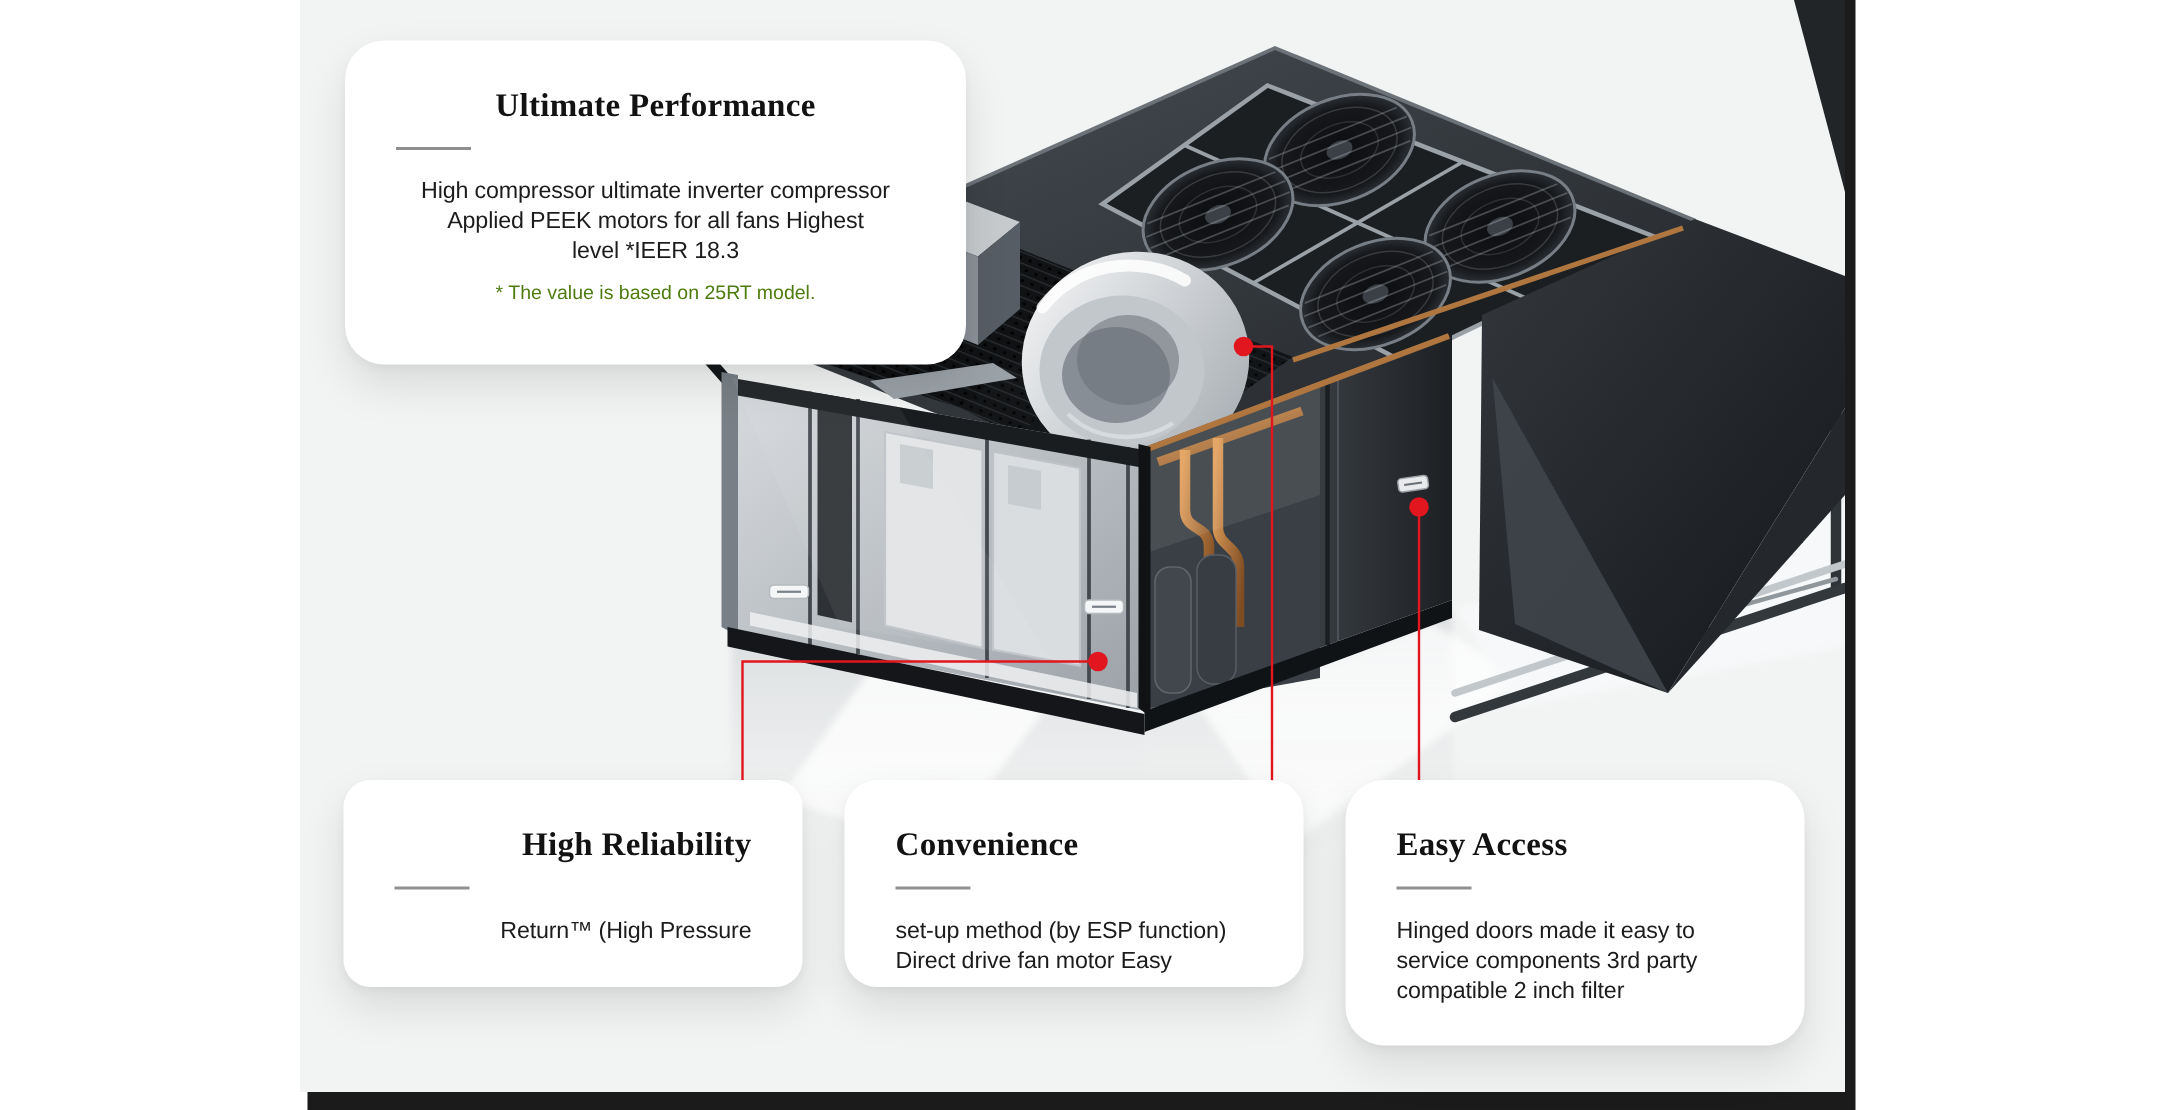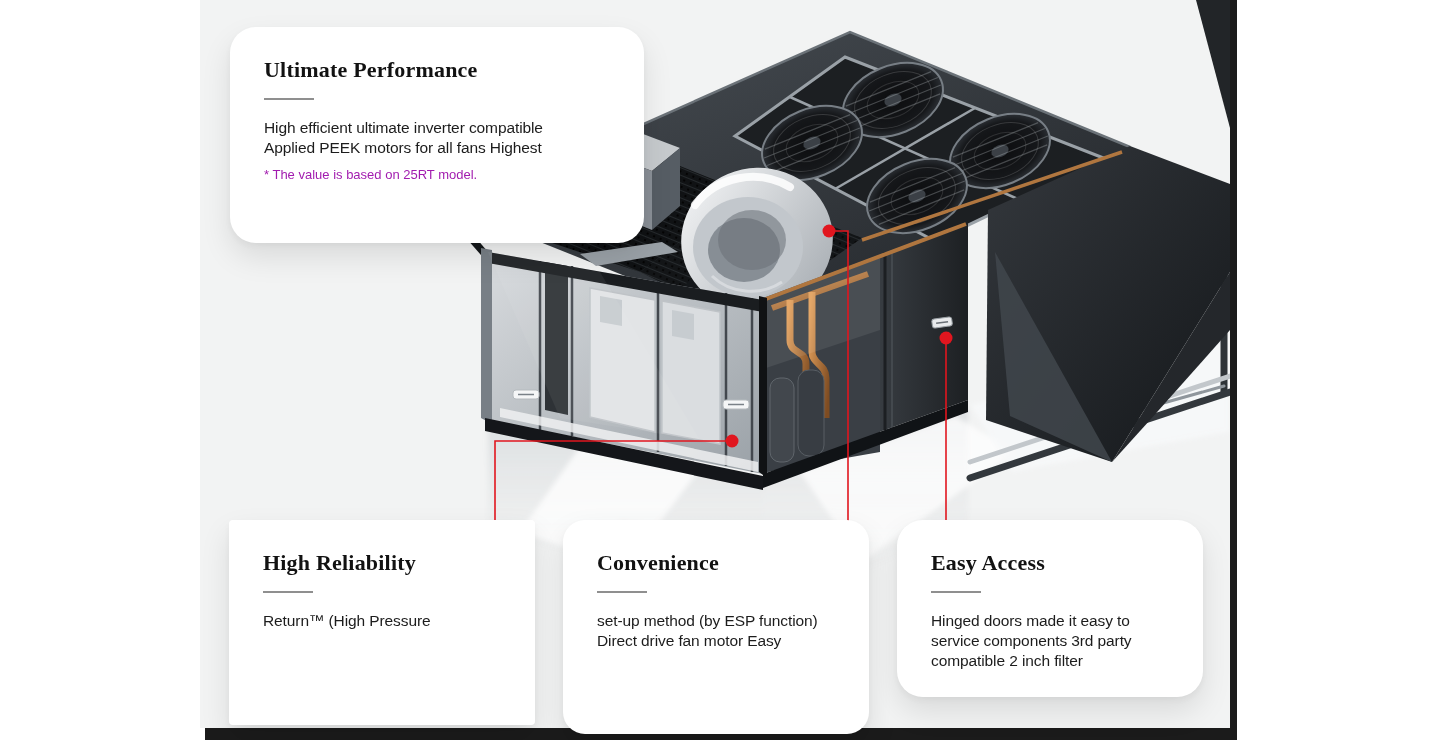--- a/index.html
+++ b/index.html
@@ -20,25 +20,25 @@
   .card-title{
     font-family:"Liberation Serif",serif;font-weight:700;font-size:22px;
     line-height:30px;color:#121212;letter-spacing:.2px;white-space:nowrap;
   }
   .card-divider{width:50px;height:2px;background:#8f8f8f;margin-top:13px;}
   .card-body{margin-top:18px;}
   .card-body .line{
     font-size:15.5px;line-height:20px;color:#1c1c1c;white-space:nowrap;
     letter-spacing:-.1px;
   }
-  .card-footnote{margin-top:8px;font-size:13px;line-height:17px;color:#a21caf;white-space:nowrap;}
-
-  #card-performance{left:230px;top:27px;width:414px;height:216px;border-radius:26px;}
-  #card-reliability{left:229px;top:520px;width:306px;height:205px;border-radius:4px;}
-  #card-convenience{left:563px;top:520px;width:306px;height:214px;border-radius:22px;}
+  .card-footnote{margin-top:8px;font-size:13px;line-height:17px;color:#4d7c0f;white-space:nowrap;}
+
+  #card-performance{left:230px;top:27px;width:414px;height:216px;border-radius:26px;text-align:center;}
+  #card-reliability{left:229px;top:520px;width:306px;height:138px;border-radius:18px;text-align:right;}
+  #card-convenience{left:563px;top:520px;width:306px;height:138px;border-radius:22px;}
   #card-access{left:897px;top:520px;width:306px;height:177px;border-radius:26px;}
 </style>
 </head>
 <body>
 
 <div class="stage">
 
   <div class="under-layer"></div>
   <div class="panel"></div>
 
@@ -238,22 +238,23 @@
       <circle cx="829" cy="231" r="6.5" fill="#e1161f"></circle>
       <circle cx="732" cy="441" r="6.5" fill="#e1161f"></circle>
       <circle cx="946" cy="338" r="6.5" fill="#e1161f"></circle>
     </g>
   </svg>
 
   <div class="card" id="card-performance">
     <div class="card-title">Ultimate Performance</div>
     <div class="card-divider"></div>
     <div class="card-body">
-      <div class="line">High efficient ultimate inverter compatible</div>
+      <div class="line">High compressor ultimate inverter compressor</div>
       <div class="line">Applied PEEK motors for all fans Highest</div>
+      <div class="line">level *IEER 18.3</div>
     </div>
     <div class="card-footnote">* The value is based on 25RT model.</div>
   </div>
 
   <div class="card" id="card-reliability">
     <div class="card-title">High Reliability</div>
     <div class="card-divider"></div>
     <div class="card-body">
       <div class="line">Return™ (High Pressure</div>
     </div>

